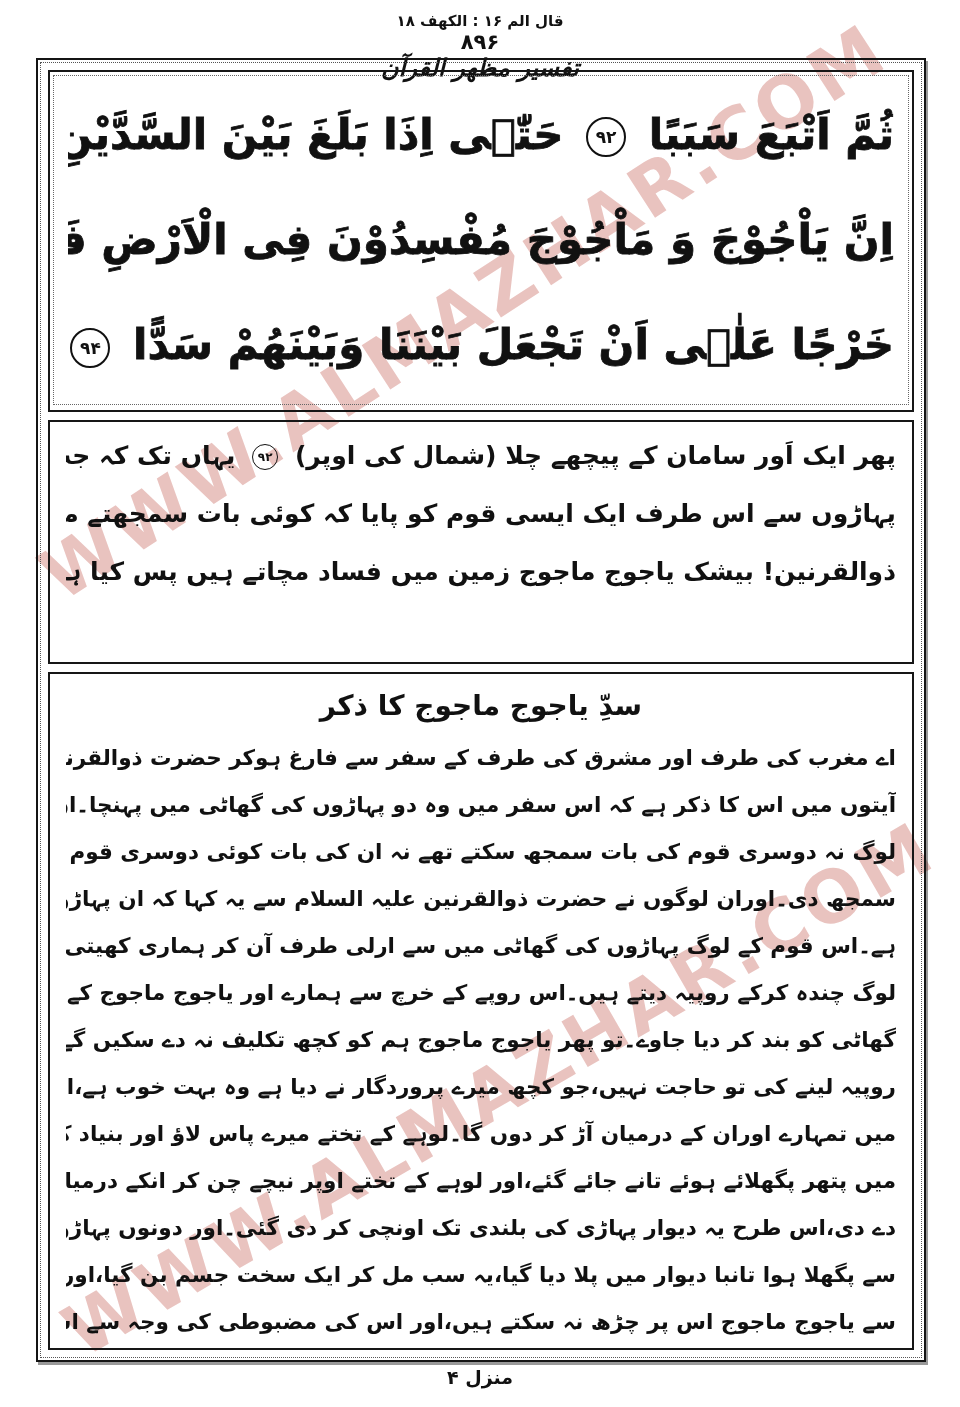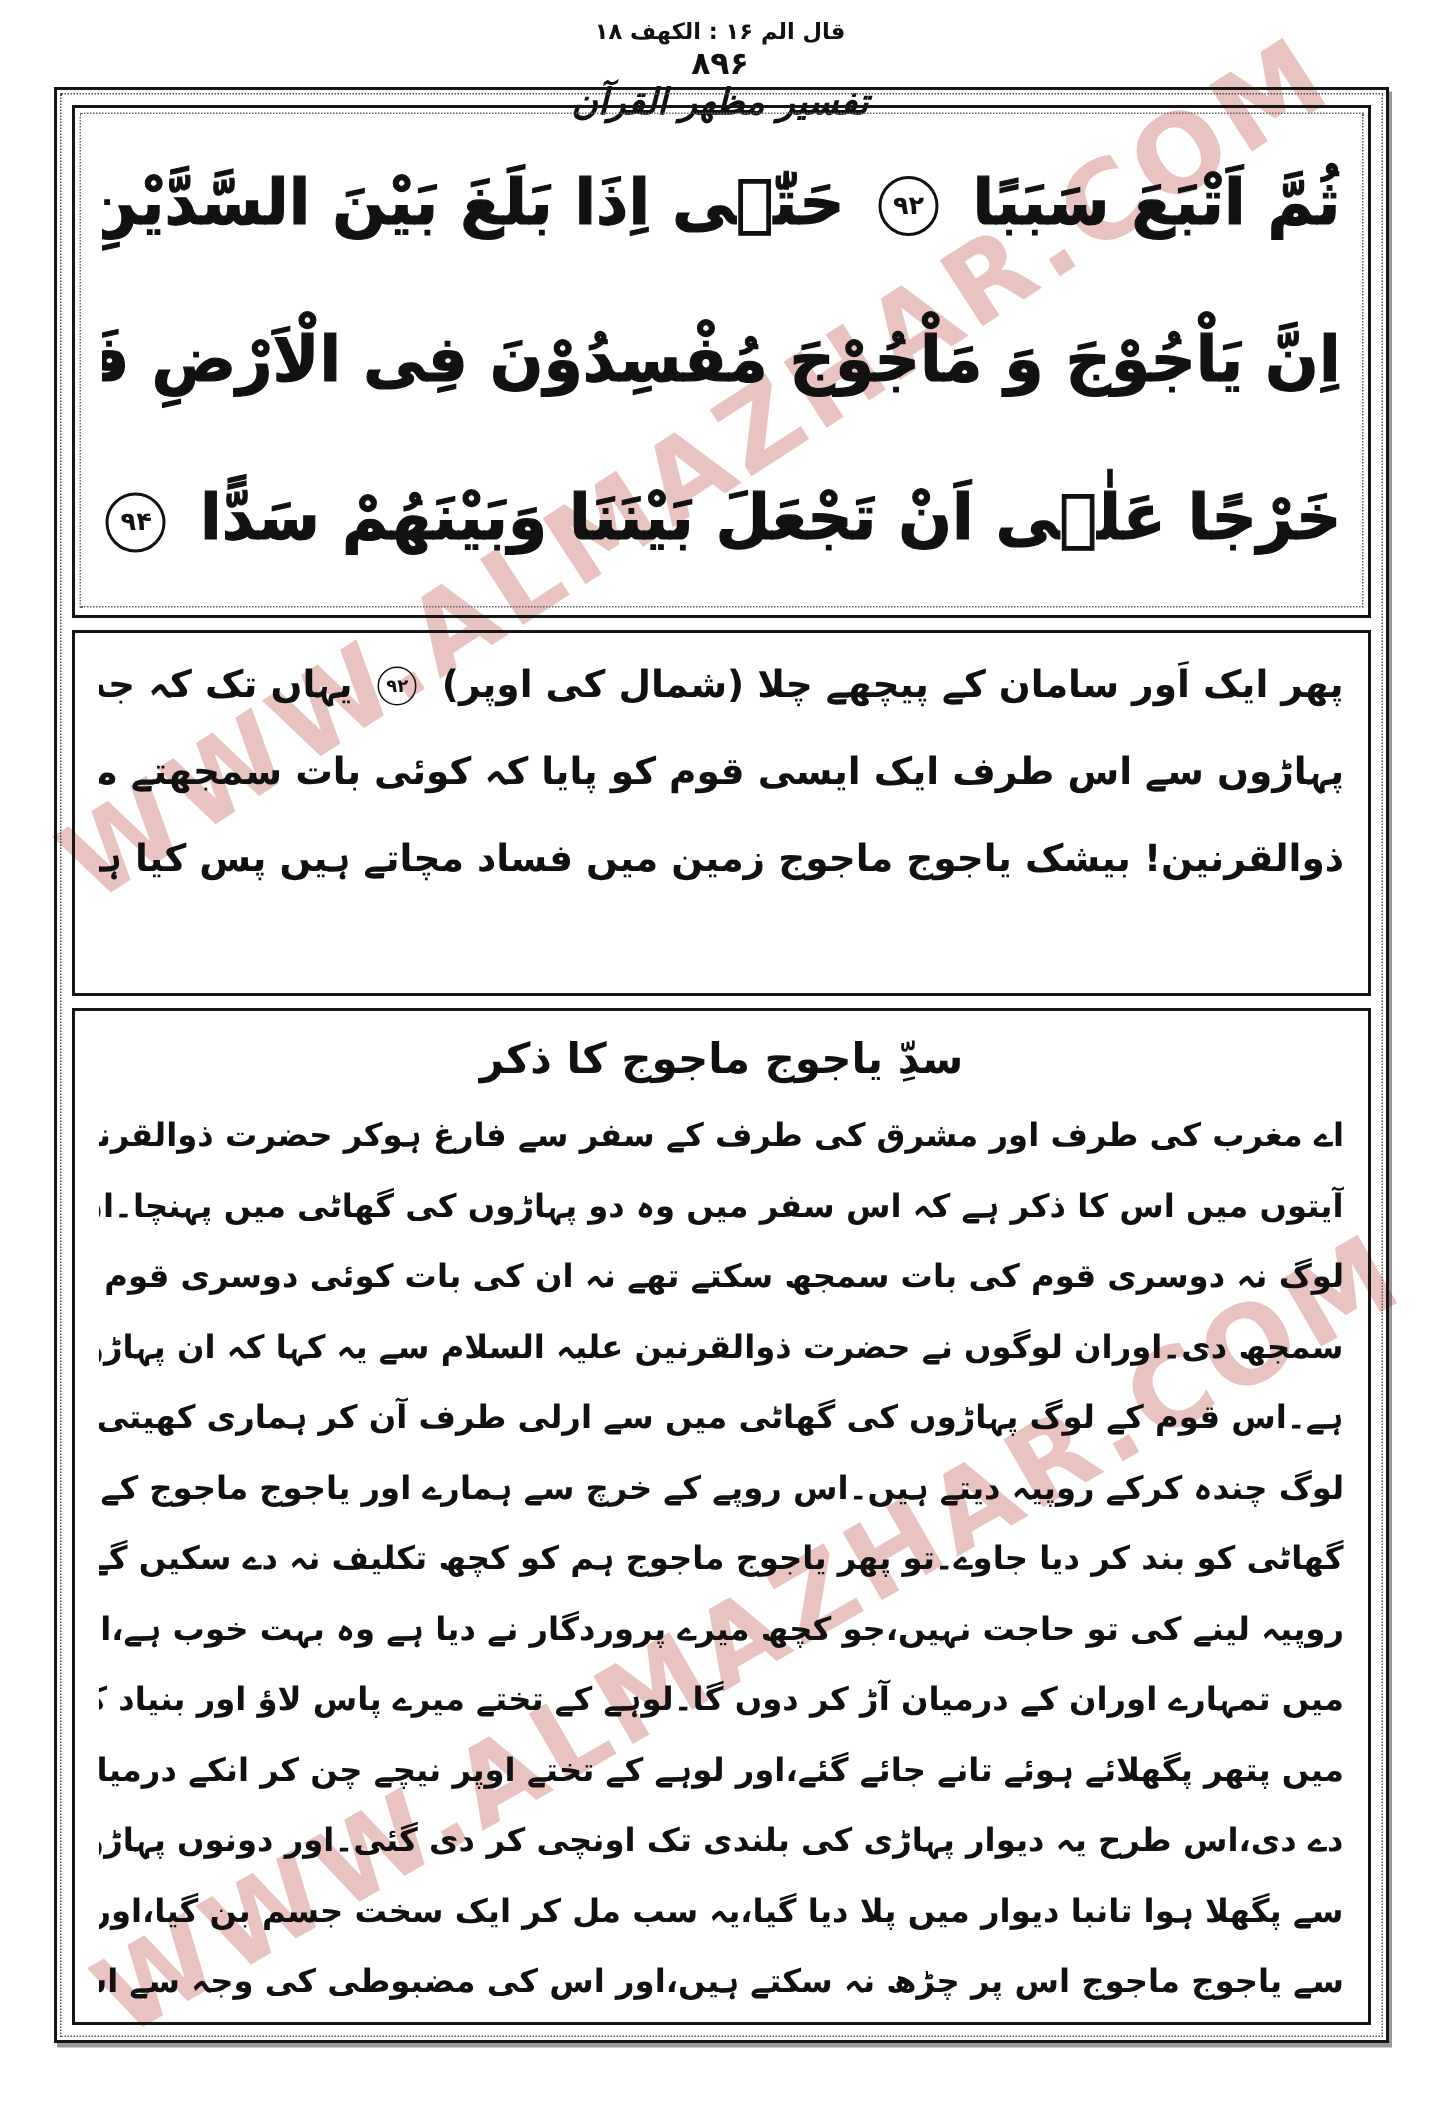--- a/index.html
+++ b/index.html
@@ -133,14 +133,15 @@
             <div class="tline">میں پتھر پگھلائے ہوئے تانے جائے گئے،اور لوہے کے تختے اوپر نیچے چن کر انکے درمیان لکڑی اور کوئلہ بھروا دیا اور آگ</div>
             <div class="tline">دے دی،اس طرح یہ دیوار پہاڑی کی بلندی تک اونچی کر دی گئی۔اور دونوں پہاڑوں کے درمیان کوئی جگہ نہ چھوڑی گئی،اوپر</div>
             <div class="tline">سے پگھلا ہوا تانبا دیوار میں پلا دیا گیا،یہ سب مل کر ایک سخت جسم بن گیا،اور وہ دیوار اس قسم کی ہوگئی کہ اس کی بلندی کی وجہ</div>
             <div class="tline">سے یاجوج ماجوج اس پر چڑھ نہ سکتے ہیں،اور اس کی مضبوطی کی وجہ سے اس میں سوراخ نہ کر سکتے ہیں۔پھر حضرت</div>
           </div>
       </div>
 
     </div>
   </div>
 
+  <div class="footer">منزل ۴</div>
 
 </div>
 
 </body></html>

